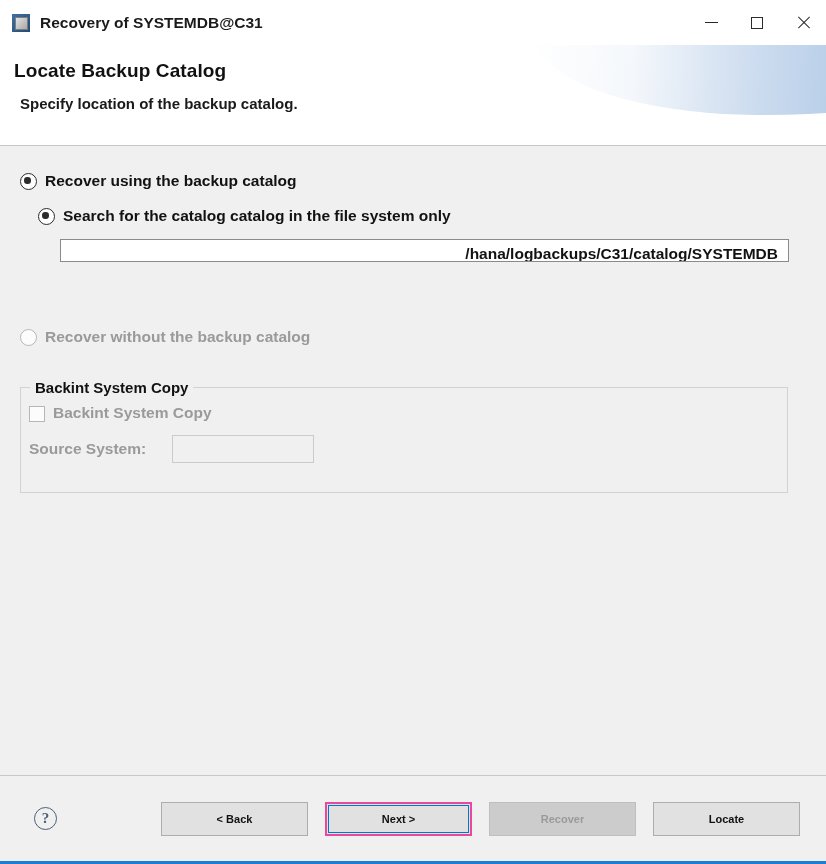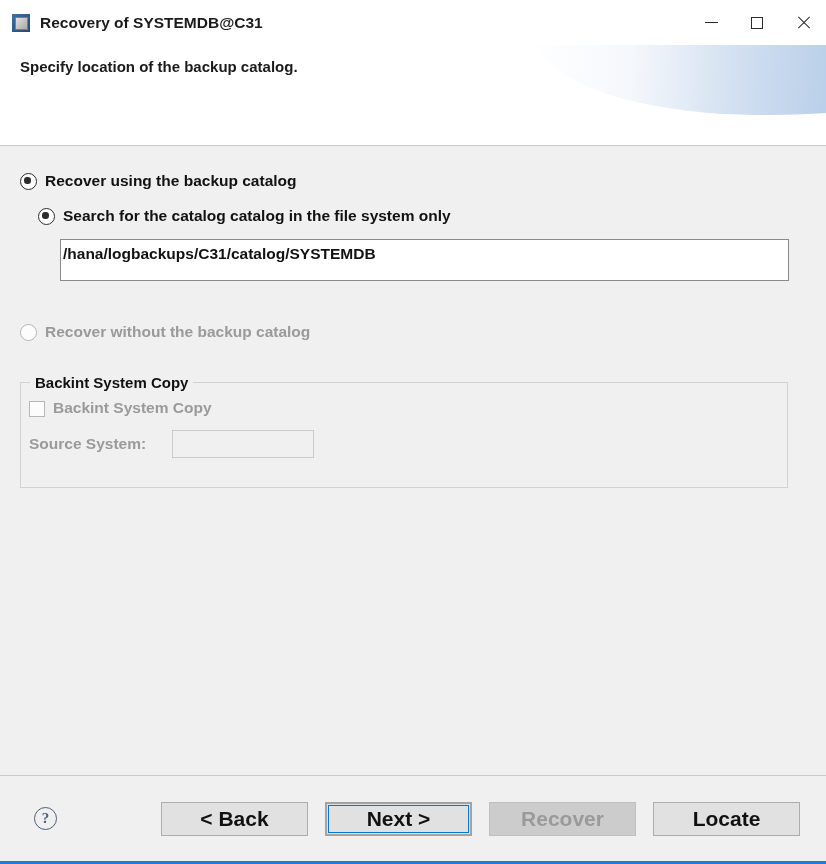--- a/index.html
+++ b/index.html
@@ -170,34 +170,35 @@
     margin-left: 40px;
   }
   #location-label {
     font-size: 15.5px;
     color: #121212;
     white-space: nowrap;
     margin-right: 9px;
   }
   #location-input {
     flex: 1 1 auto;
-    height: 42px;
+    height: 23px;
     background: #ffffff;
     border: 1px solid #8a8a8a;
     font-family: "Liberation Sans", sans-serif;
     font-size: 15.5px;
     color: #121212;
-    padding: 0 2px;
+    padding: 0 10px;
     margin-right: 17px;
     line-height: 28px;
     white-space: nowrap;
     overflow: hidden;
-  }
-
-  #row-nocatalog { margin-top: 42px; margin-bottom: 0; }
+    text-align: right;
+  }
+
+  #row-nocatalog { margin-top: 66px; margin-bottom: 0; }
 
   
   #groupbox {
     margin-top: 41px;
     margin-right: 18px;
     border: 1px solid #d2d2d2;
     position: relative;
     padding: 16px 14px 18px 8px;
     height: 106px;
   }
@@ -261,29 +262,29 @@
     margin-left: auto;
     display: flex;
     gap: 0px;
     padding-right: 8px;
   }
   .wbtn {
     width: 147px; height: 34px;
     background: #e1e1e1;
     border: 1px solid #adadad;
     font-family: "Liberation Sans", sans-serif;
-    font-size: 21px;
+    font-size: 11px;
     color: #111111;
     display: flex; align-items: center; justify-content: center;
     margin-left: 17px;
     cursor: default;
     white-space: nowrap;
   }
   .wbtn.focused {
-    border: 2px solid #a3a3a3;
+    border: 2px solid #ec4899;
     outline: 1px solid #0078d7;
     outline-offset: -4px;
   }
   .wbtn.disabled {
     background: #cccccc;
     border-color: #bfbfbf;
     color: #9a9a9a;
   }
 </style>
 </head>
@@ -305,20 +306,21 @@
         <div class="glyph-max"></div>
       </div>
       <div class="winbtn" id="btn-close">
         <div class="glyph-close"></div>
       </div>
     </div>
   </div>
 
   <div id="header">
     <div id="swoosh"></div>
+    <div id="header-title">Locate Backup Catalog</div>
     <div id="header-sub">Specify location of the backup catalog.</div>
   </div>
 
   <div id="content">
 
     <div class="row" id="row-primary">
       <span class="radio checked"></span>
       <span class="opt-label">Recover using the backup catalog</span>
     </div>
 

